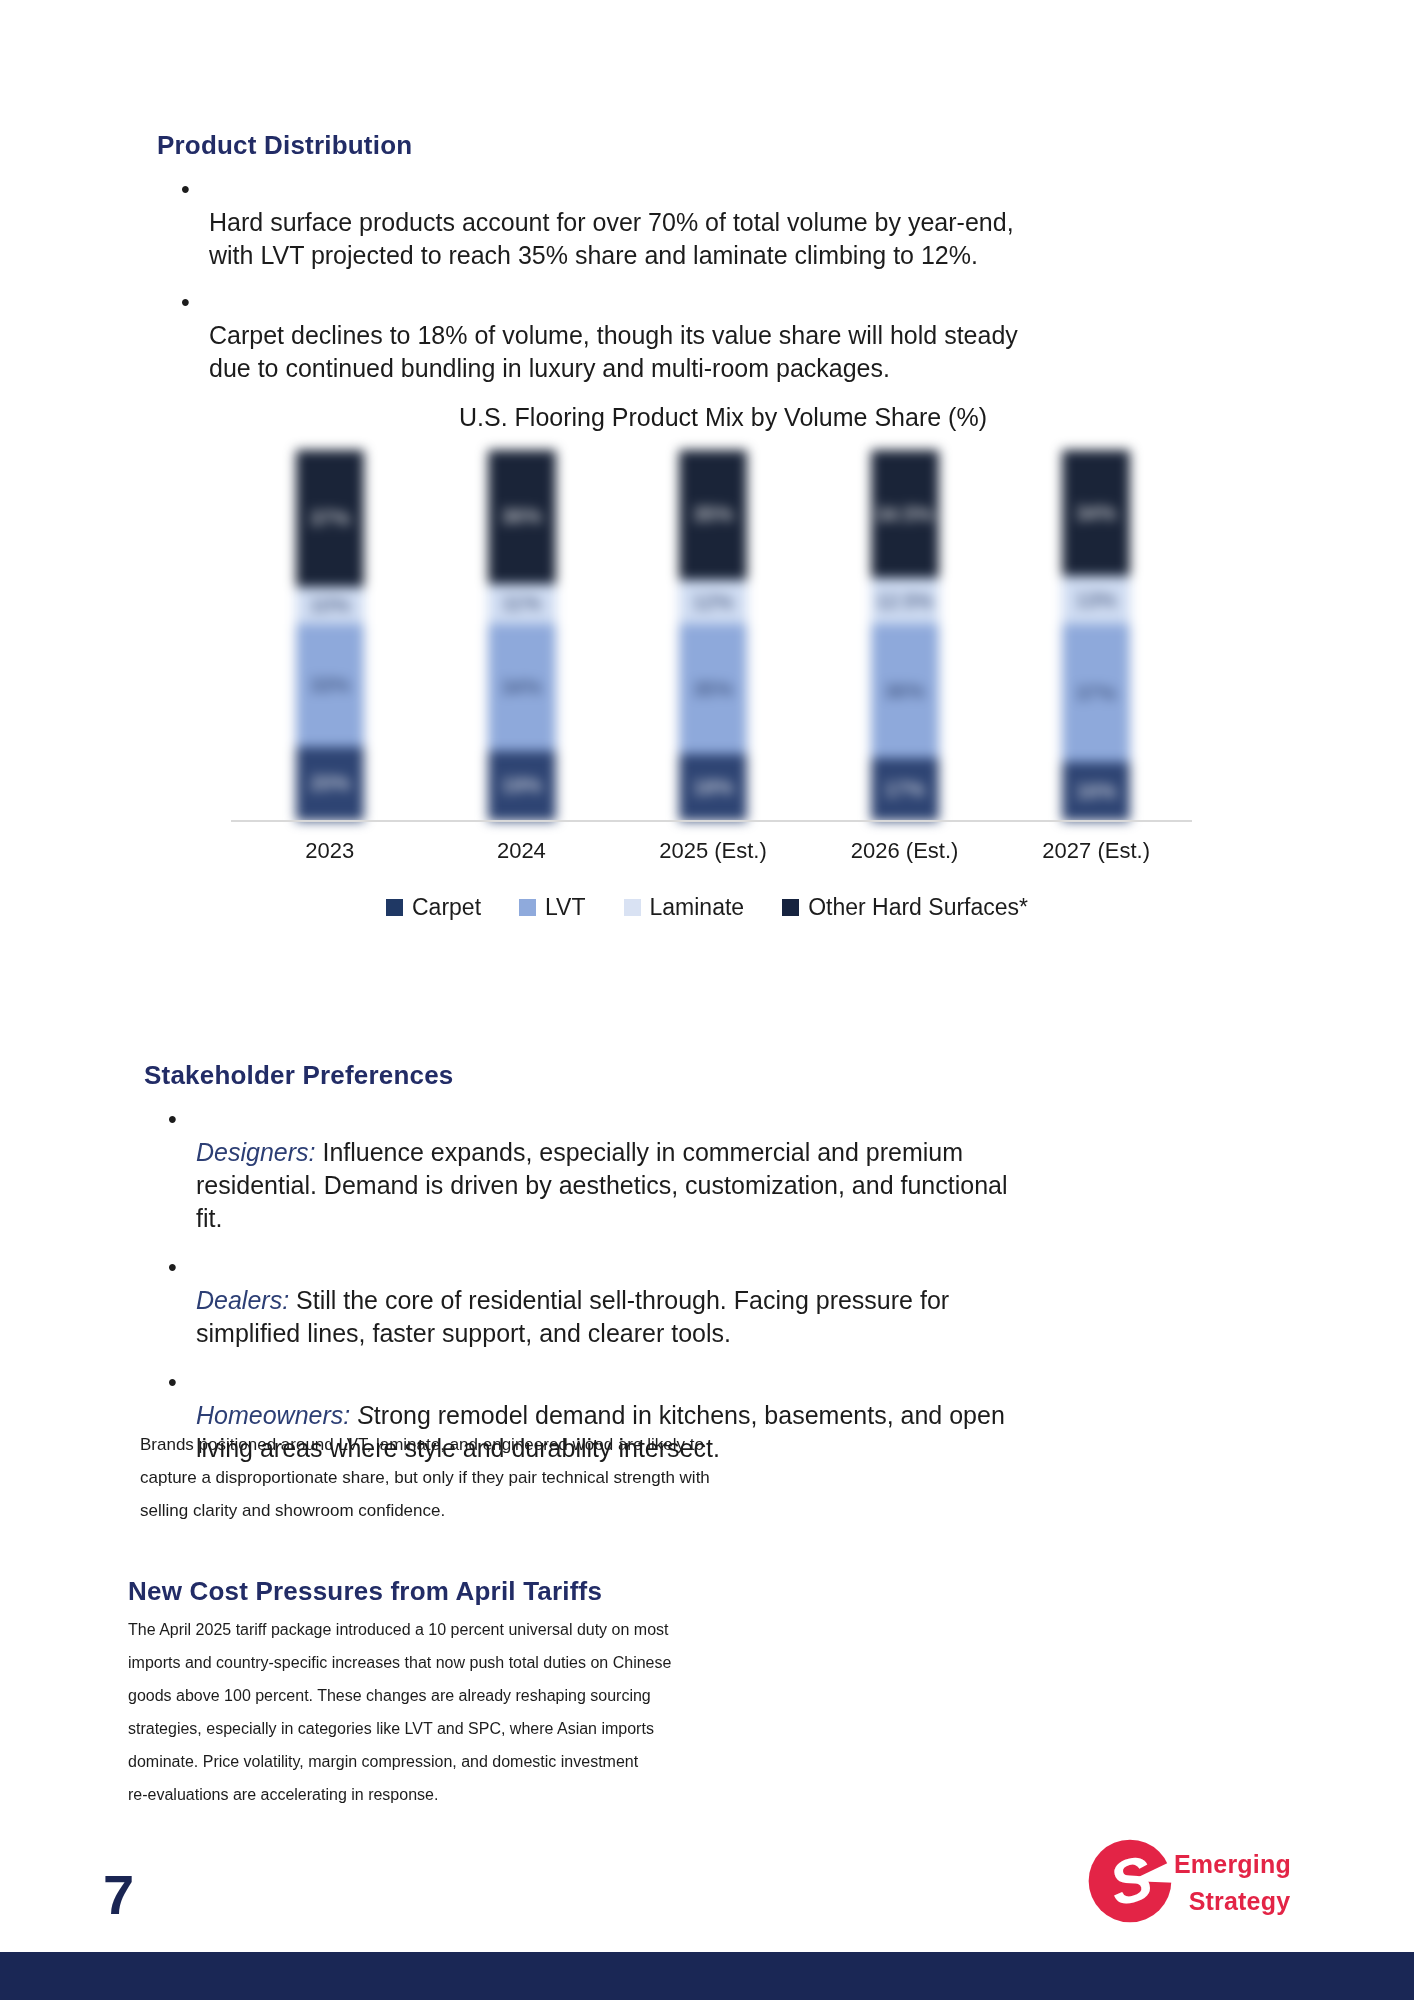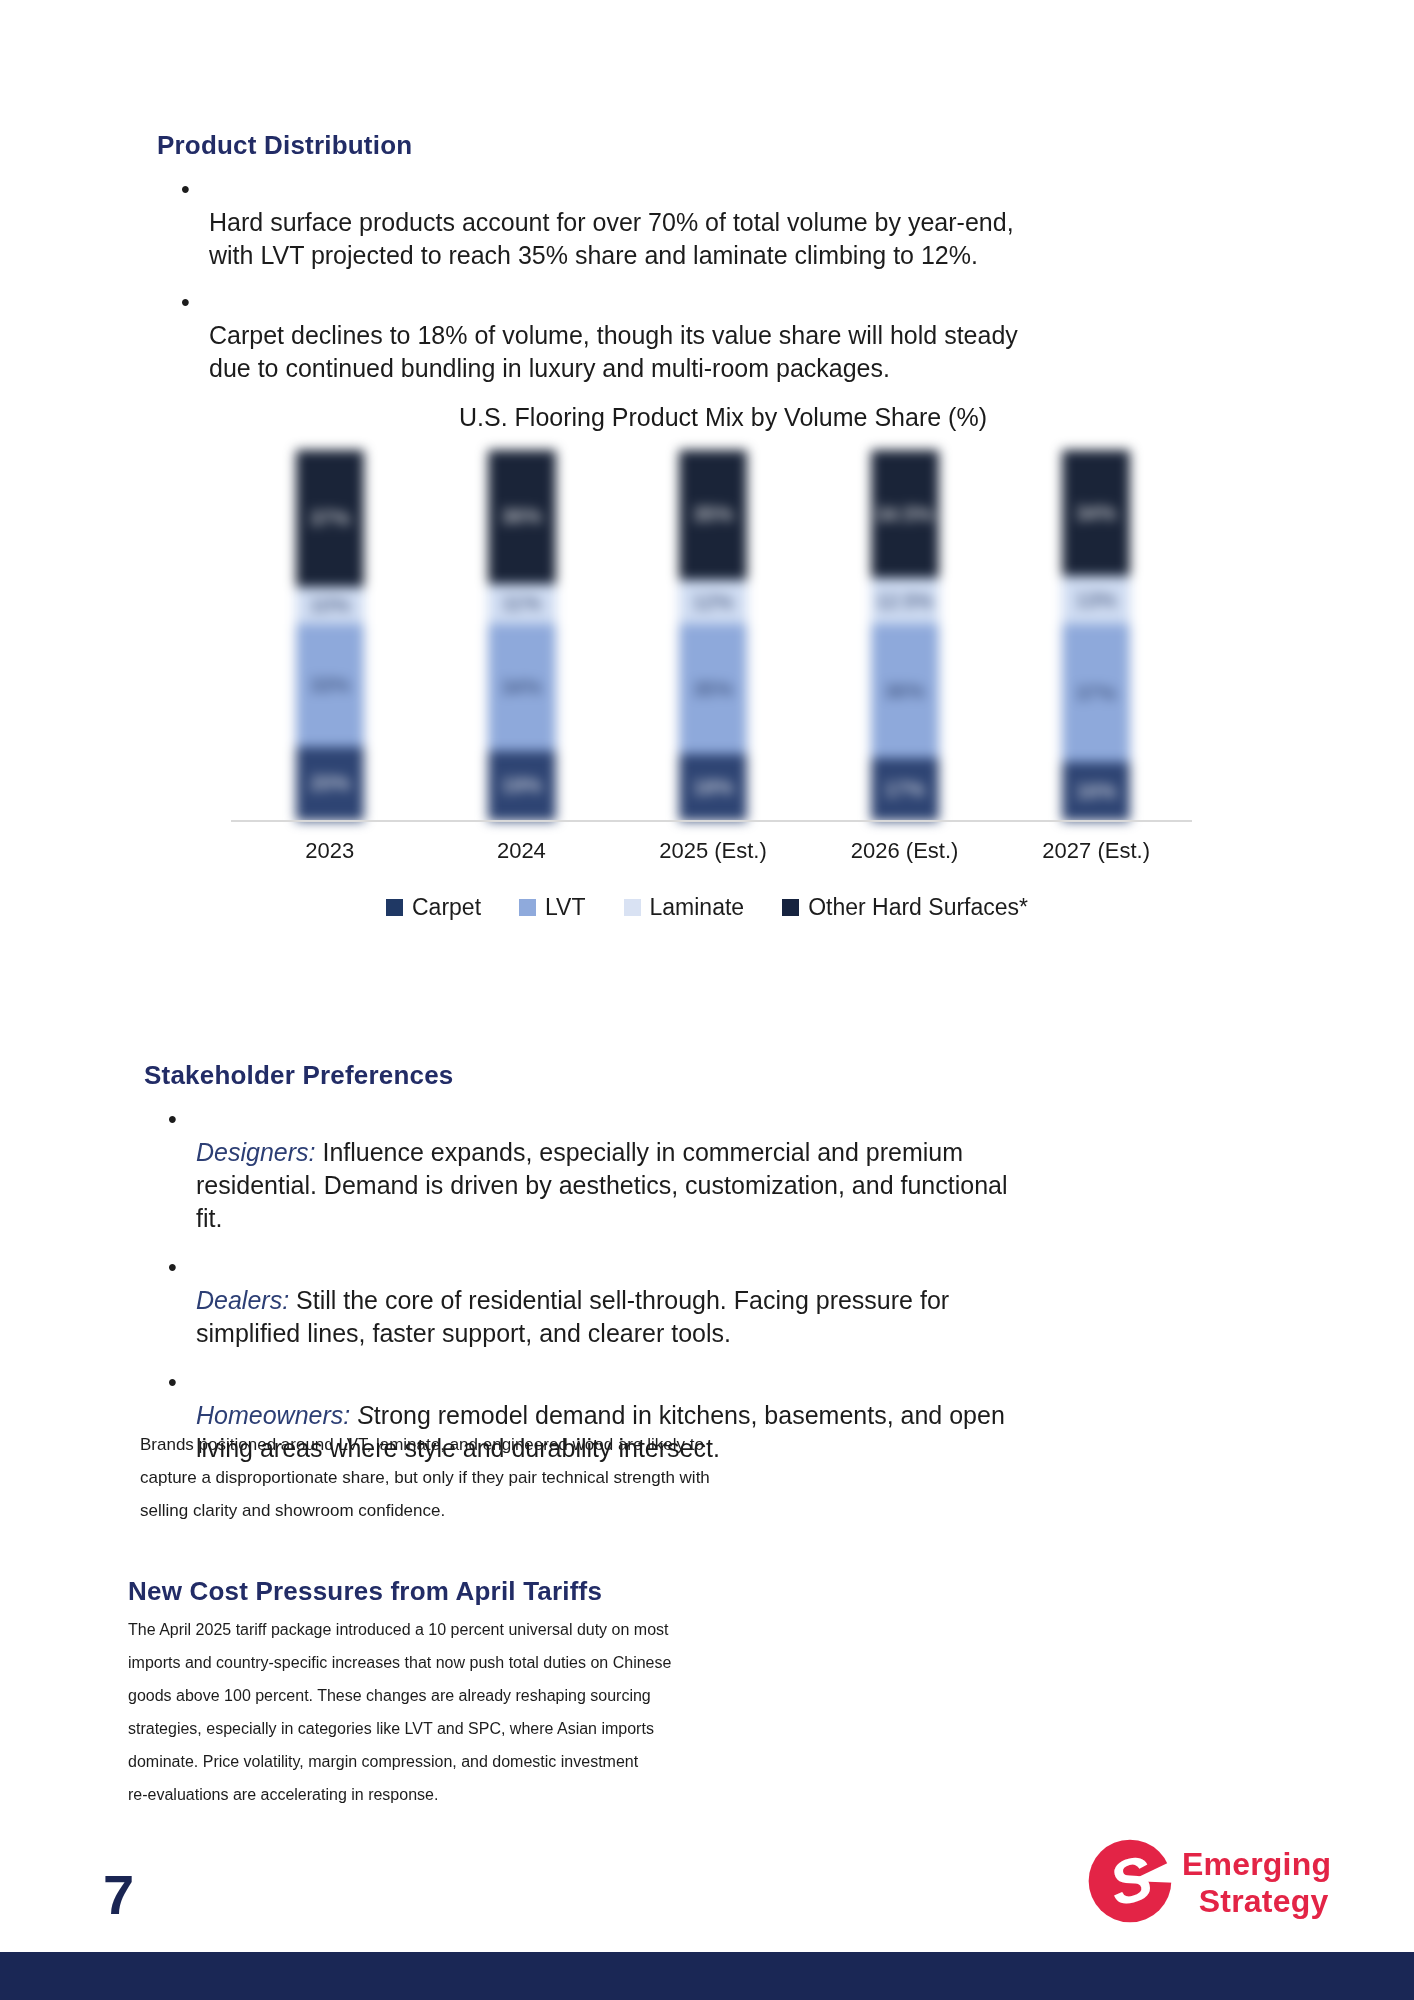--- a/index.html
+++ b/index.html
@@ -80,22 +80,22 @@
   .sec-tariffs p{
     font-size:16px;line-height:33px;white-space:pre-line;margin:6px 0 0 0;
   }
   .pageno{
     position:absolute;left:103px;top:1862px;
     font-size:56px;font-weight:bold;color:#1a2553;
   }
   .logo{position:absolute;left:1086px;top:1837px;display:flex;}
   .logo-mark{width:88px;height:88px;}
   .logo-text{
-    margin-left:8px;margin-top:9px;
-    font-weight:bold;font-size:32px;line-height:37px;color:#e32446;
+    margin-top:9px;
+    font-weight:bold;font-size:25px;line-height:37px;color:#e32446;
     letter-spacing:.2px;
   }
   .logo-text .l2{margin-left:14px;text-align:center;}
   .footer-bar{
     position:absolute;left:0;top:1952px;width:1414px;height:48px;
     background:#1a2755;
   }
 </style>
 </head>
 <body>

